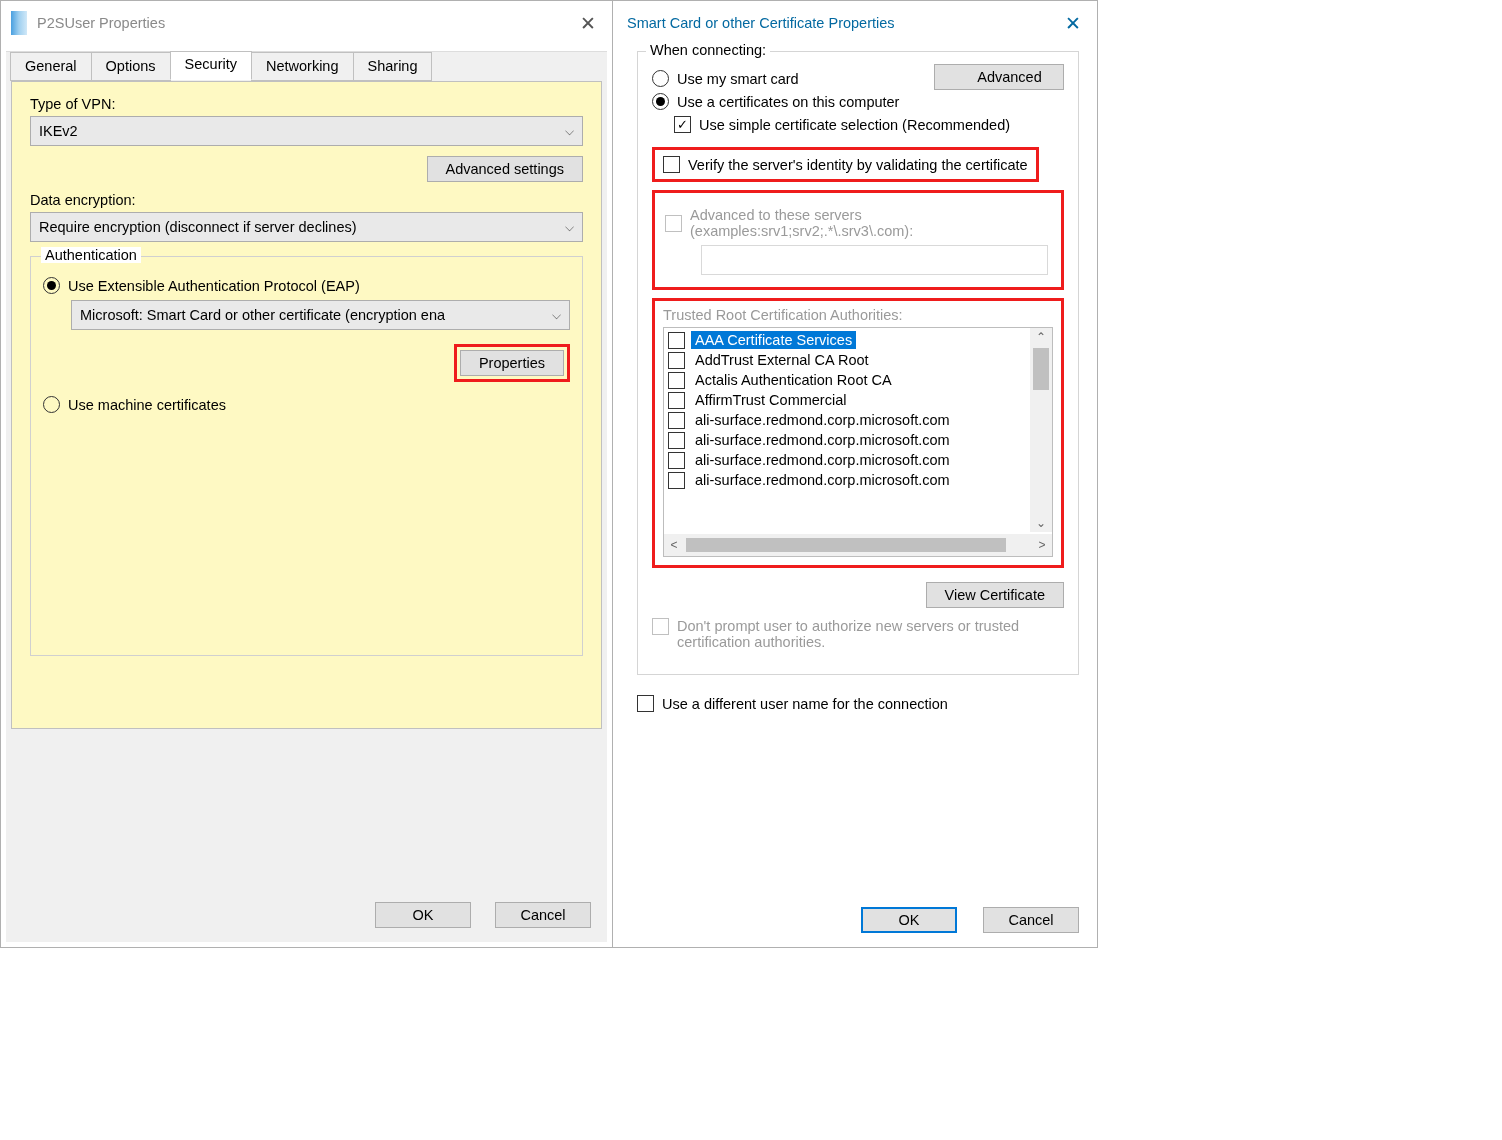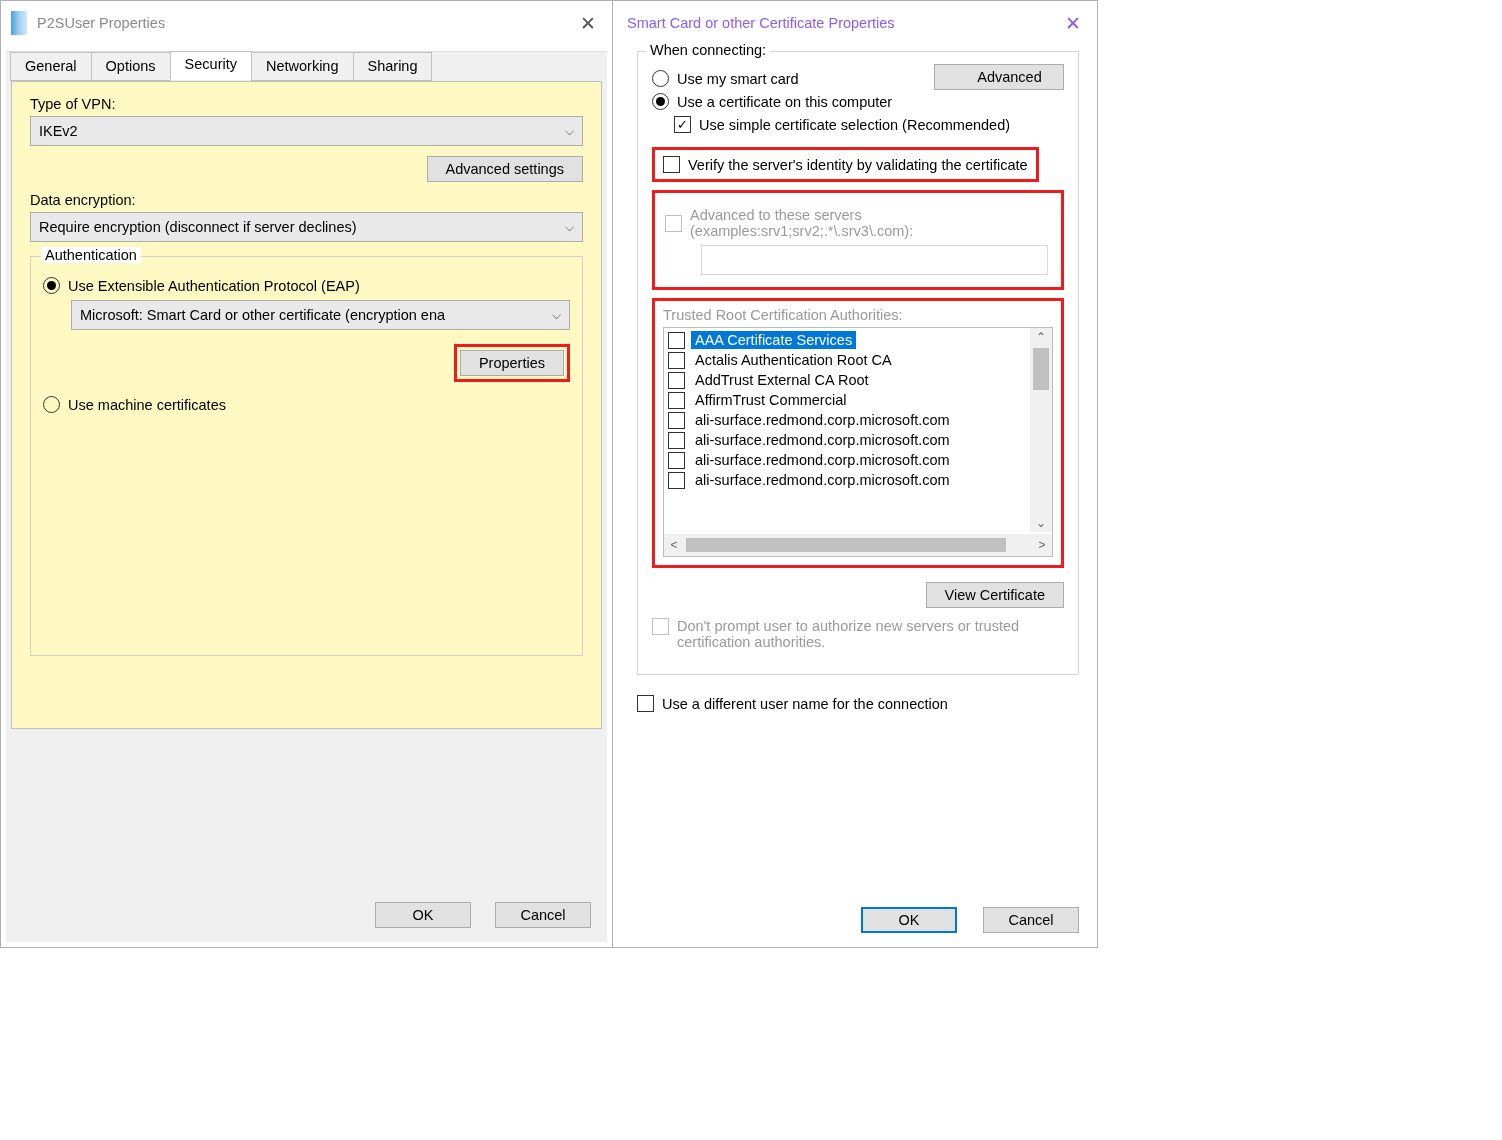--- a/index.html
+++ b/index.html
@@ -43,21 +43,21 @@
 .ca-item { display:flex; align-items:flex-end; gap:6px; padding:1px 2px;}
 .ca-item .txt { padding:1px 4px; }
 .ca-item.sel .txt { background:#0078d7; color:#fff; }
 .vscroll { position:absolute; right:0; top:0; bottom:24px; width:22px; background:#f0f0f0; display:flex; flex-direction:column; align-items:center; justify-content:space-between; padding:2px 0;}
 .hscroll { position:absolute; left:0; right:0; bottom:0; height:22px; background:#f0f0f0; display:flex; align-items:center;}
 .arrow { font-size:12px; color:#666; cursor:pointer; width:20px; text-align:center;}
 .vtrack-thumb { width:16px; height:42px; background:#c0c0c0; position:absolute; top:20px; right:3px;}
 .textinput { width:99%; height:30px; border:1px solid #d9d9d9; background:#fff; }
 .small-gap { height:8px; }
 .pane-right .titlebar { padding-left:14px; height:44px;}
-.pane-right .titlebar span { color:#8b5cf6; }
+.pane-right .titlebar span { color:#0369a1; }
 .btn-wide { min-width:130px; text-align:center;}
 .left-bottom-btns { position:absolute; bottom:14px; right:16px; display:flex; gap:24px;}
 .right-bottom-btns { position:absolute; bottom:14px; right:18px; display:flex; gap:26px;}
 .left-bottom-btns .btn, .right-bottom-btns .btn { min-width:96px; text-align:center;}
 .adv-btn-pos { position:absolute; right:22px; top:100px;}
 .vc-row { display:flex; justify-content:flex-end; margin-top:14px;}
 </style>
 </head>
 <body>
 
@@ -133,21 +133,21 @@
 
     <div class="right-fs" style="padding-bottom:18px;">
       <span class="right-legend">When connecting:</span>
       <button class="btn btn-wide adv-btn-pos" style="position:absolute; right:14px; top:12px;padding-left:39px;">Advanced</button>
       <div class="radio-row">
         <span class="radio"></span>
         <span>Use my smart card</span>
       </div>
       <div class="radio-row">
         <span class="radio sel"></span>
-        <span>Use a certificate on this computer</span>
+        <span>Use a certificates on this computer</span>
       </div>
       <div class="chk-row" style="margin-left:22px;">
         <span class="chk sel"></span>
         <span>Use simple certificate selection (Recommended)</span>
       </div>
 
       <div class="small-gap"></div>
       <div class="redbox" style="padding:6px 8px; display:inline-block;">
         <div class="chk-row" style="margin:0;">
           <span class="chk"></span>
@@ -170,25 +170,25 @@
       <div class="redbox" style="padding:6px 8px 8px;">
         <span class="disabled-text">Trusted Root Certification Authorities:</span>
         <div class="ca-list-wrap">
           <div class="ca-list">
             <div class="ca-item sel">
                   <span class="chk"></span>
                   <span class="txt">AAA Certificate Services</span>
                 </div>
             <div class="ca-item">
                   <span class="chk"></span>
+                  <span class="txt">AddTrust External CA Root</span>
+                </div>
+            <div class="ca-item">
+                  <span class="chk"></span>
                   <span class="txt">Actalis Authentication Root CA</span>
-                </div>
-            <div class="ca-item">
-                  <span class="chk"></span>
-                  <span class="txt">AddTrust External CA Root</span>
                 </div>
             <div class="ca-item">
                   <span class="chk"></span>
                   <span class="txt">AffirmTrust Commercial</span>
                 </div>
             <div class="ca-item">
                   <span class="chk"></span>
                   <span class="txt">ali-surface.redmond.corp.microsoft.com</span>
                 </div>
             <div class="ca-item">

